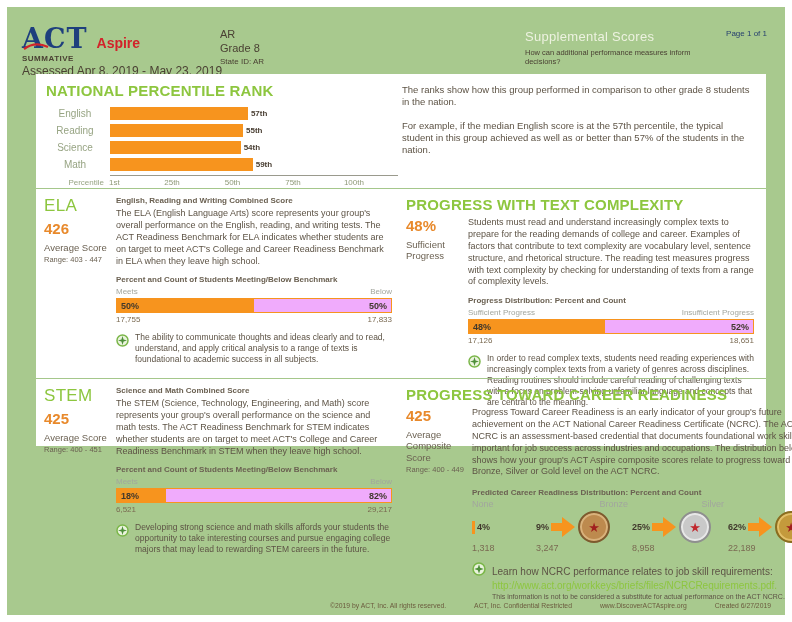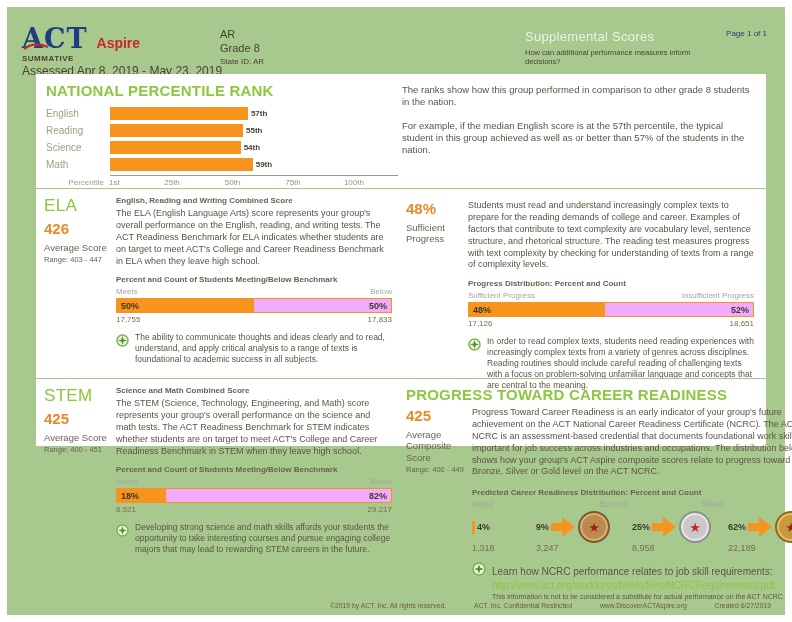--- a/index.html
+++ b/index.html
@@ -30,21 +30,21 @@
 
   
   .panel{position:absolute;left:29px;top:67px;width:730px;height:372px;background:#ffffff;}
 
   
   .npr-sec{position:absolute;left:0;top:0;width:100%;height:114px;}
   .sec-title{font-size:15px;font-weight:bold;color:#8dc63f;letter-spacing:.2px;}
   .npr-left{position:absolute;left:10px;top:8px;width:352px;}
   .npr-chart{margin-top:8px;}
   .npr-row{display:flex;align-items:center;margin-bottom:4px;}
-  .npr-cat{width:58px;text-align:left;padding-right:6px;font-size:10px;color:#97a483;flex:none;}
+  .npr-cat{width:58px;text-align:center;padding-right:6px;font-size:10px;color:#97a483;flex:none;}
   .npr-area{flex:1;display:flex;align-items:center;}
   .npr-bar{height:13px;background:#f7941e;flex:none;}
   .npr-val{font-size:8px;font-weight:bold;color:#4a3f33;margin-left:3px;white-space:nowrap;}
   .npr-axis-row{display:flex;}
   .npr-axis-label{width:58px;text-align:right;padding-right:6px;font-size:8px;color:#97a483;flex:none;padding-top:3px;}
   .npr-axisline{flex:1;border-top:1px solid #9a9a8d;position:relative;height:14px;}
   .npr-tick{position:absolute;top:2px;transform:translateX(-40%);font-size:8px;color:#8f9a78;white-space:nowrap;}
   .npr-right{position:absolute;left:366px;top:10px;width:352px;font-size:9.5px;line-height:1.3;color:#5d5345;}
   .npr-right p{margin:0 0 11px 0;}
 
@@ -218,20 +218,21 @@
                     <path d="M8 2.5 L9.3 6.7 L13.5 8 L9.3 9.3 L8 13.5 L6.7 9.3 L2.5 8 L6.7 6.7 Z" fill="#4e8f3a"></path>
                   </svg>
               </span>
               <span class="note-text">The ability to communicate thoughts and ideas clearly and to read, understand, and apply critical analysis to a range of texts is foundational to academic success in all subjects.</span>
             </div>
           </div>
         </div>
       </div>
 
       <div class="col-r">
+        <div class="sec-title">PROGRESS WITH TEXT COMPLEXITY</div>
         <div class="subject" style="margin-top:4px;">
           <div class="rail" style="width:62px;">
             <div class="rail-score" style="margin-top:0;">48%</div>
             <div class="rail-sub">Sufficient Progress</div>
           </div>
           <div class="txt">
             <p class="body-p">Students must read and understand increasingly complex texts to prepare for the reading demands of college and career. Examples of factors that contribute to text complexity are vocabulary level, sentence structure, and rhetorical structure. The reading test measures progress with text complexity by checking for understanding of texts from a range of complexity levels.</p>
             <div class="bar-head">Progress Distribution: Percent and Count</div>
             <div class="bar-labels">
               <span>Sufficient Progress</span>

